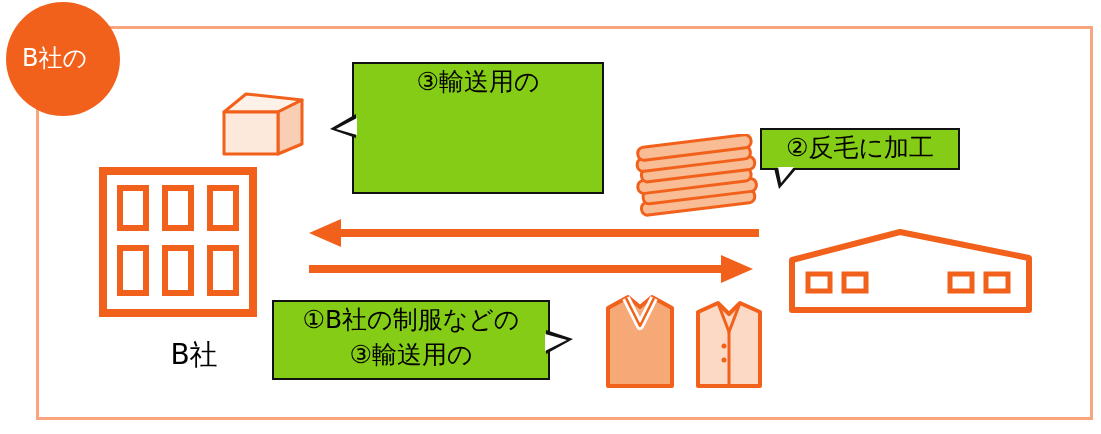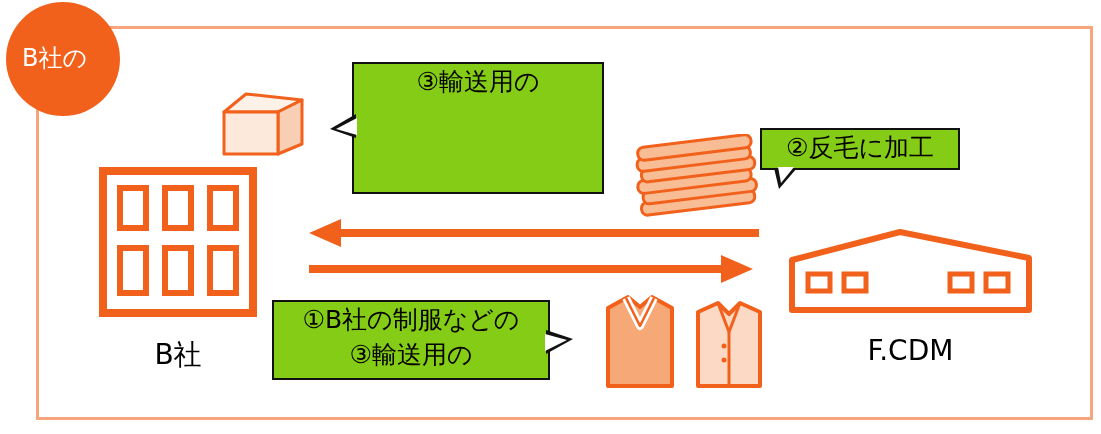--- a/index.html
+++ b/index.html
@@ -55,21 +55,21 @@
 
   .icon-wrap { position:absolute; z-index:3; }
   .pos-box     { left:216px; top:86px; }
   .pos-fabric  { left:630px; top:134px; }
   .pos-build   { left:98px;  top:166px; }
   .pos-factory { left:788px; top:226px; }
   .pos-vest    { left:598px; top:292px; }
   .pos-jacket  { left:690px; top:298px; }
 
   .caption { position:absolute; color:#000; font-size:28px; text-align:center; z-index:4; }
-  .cap-b    { left:98px;  top:336px; width:160px; }
+  .cap-b    { left:114px;  top:336px; width:160px; }
   .cap-fcdm { left:788px; top:334px; width:245px; }
 </style>
 </head>
 <body>
 
 <div class="canvas">
 
   <div class="frame"></div>
 
   <div class="badge">
@@ -159,15 +159,14 @@
     <svg width="78" height="94" viewBox="0 0 78 94">
       <path d="M8,14 L28,5 L39,16 L50,5 L70,14 L70,88 L8,88 Z" fill="#fbd9c4" stroke="#f2611b" stroke-width="4" stroke-linejoin="round"></path>
       <path d="M28,5 L39,34 L50,5" fill="none" stroke="#f2611b" stroke-width="3" stroke-linejoin="round"></path>
       <path d="M39,34 L39,88" fill="none" stroke="#f2611b" stroke-width="3"></path>
       <circle cx="34" cy="48" r="2.5" fill="#f2611b"></circle>
       <circle cx="34" cy="62" r="2.5" fill="#f2611b"></circle>
     </svg>
   </div>
 
   <div class="caption cap-b">B社</div>
-  <div class="caption cap-fcdm">F.CDM</div>
 
 </div>
 
 </body></html>

